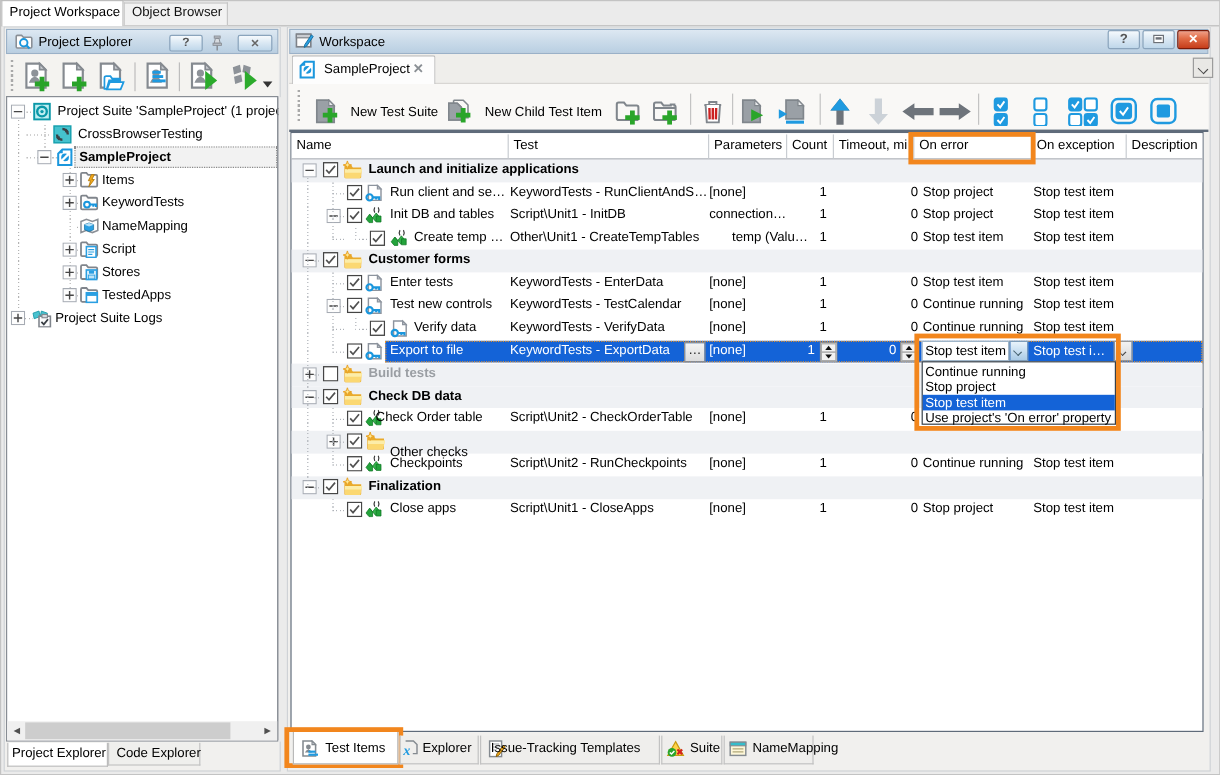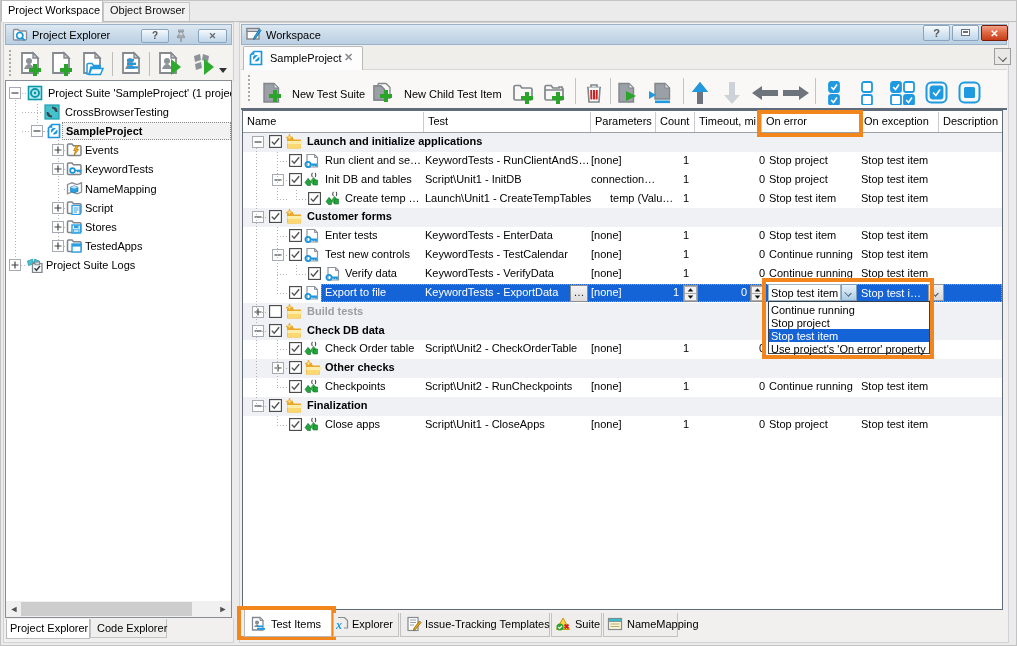--- a/index.html
+++ b/index.html
@@ -121,21 +121,21 @@
     </svg></div>
 <div class="txt" style="left:66px;top:125px;font-weight:bold">SampleProject</div>
 <div style="position:absolute;left:52px;top:144px"><svg width="12" height="12" viewBox="0 0 12 12" style="">
       <rect x="0.5" y="0.5" width="11" height="11" fill="#fdfdfd" stroke="#a6abb3" stroke-width="1"></rect>
       <path d="M2.5 6 L9.5 6 M6 2.5 L6 9.5" stroke="#454545" stroke-width="1.2"></path>
     </svg></div>
 <div class="abs" style="left:66px;top:142px"><svg width="17" height="15" viewBox="0 0 17 15" style="">
       <path d="M1.5 3 Q1.5 2 2.5 2 L6 2 L7.5 3.8 L14 3.8 Q15 3.8 15 4.8 L15 12.5 Q15 13.5 14 13.5 L2.5 13.5 Q1.5 13.5 1.5 12.5 Z" fill="#fdfdfd" stroke="#80858c" stroke-width="1.5"></path>
       <path d="M10.2 3.5 L7.6 8.6 L9.4 8.6 L8 13.6 L12.6 7.6 L10.6 7.6 L12.6 3.5 Z" fill="#f0a81c" stroke="#b27708" stroke-width="0.7"></path>
     </svg></div>
-<div class="txt" style="left:85px;top:144px">Events</div>
+<div class="txt" style="left:85px;top:144px">Items</div>
 <div style="position:absolute;left:52px;top:163px"><svg width="12" height="12" viewBox="0 0 12 12" style="">
       <rect x="0.5" y="0.5" width="11" height="11" fill="#fdfdfd" stroke="#a6abb3" stroke-width="1"></rect>
       <path d="M2.5 6 L9.5 6 M6 2.5 L6 9.5" stroke="#454545" stroke-width="1.2"></path>
     </svg></div>
 <div class="abs" style="left:66px;top:161px"><svg width="17" height="15" viewBox="0 0 17 15" style="">
       <path d="M1.5 3 Q1.5 2 2.5 2 L6 2 L7.5 3.8 L14 3.8 Q15 3.8 15 4.8 L15 12.5 Q15 13.5 14 13.5 L2.5 13.5 Q1.5 13.5 1.5 12.5 Z" fill="#fdfdfd" stroke="#80858c" stroke-width="1.5"></path>
       <circle cx="6.5" cy="9.5" r="2.4" fill="none" stroke="#1a96dd" stroke-width="1.7"></circle>
       <path d="M8.8 9.5 L14 9.5 L14 11.6 M11.8 9.5 L11.8 11.2" stroke="#1a96dd" stroke-width="1.7" fill="none"></path>
     </svg></div>
 <div class="txt" style="left:85px;top:163px">KeywordTests</div>
@@ -381,21 +381,21 @@
       <rect x="0.6" y="0.6" width="11.8" height="11.8" fill="#fff" stroke="#444" stroke-width="1.1"></rect>
       <path d="M2.8 6.6 L5.2 9.2 L10.2 3.2" fill="none" stroke="#515151" stroke-width="1.4"></path>
     </svg></div>
 <div class="abs" style="left:325px;top:191px"><svg width="16" height="16" viewBox="0 0 16 16" style="">
       <path d="M8.3 0.8 Q7.1 3 8.3 5.2 M11.2 0.8 Q12.4 3 11.2 5.2" fill="none" stroke="#3c3c3c" stroke-width="1"></path>
       <path d="M1 10.5 L4 6.5 L6.5 9.5 L6.5 13.5 L3.5 13.5 Z" fill="#23a33b" stroke="#0d7322" stroke-width="0.6"></path>
       <path d="M4 6.5 L6.5 9.5 L9.5 5.5 L12 8.5 L9 12.5 L6.5 9.5" fill="#37b44e" stroke="#0d7322" stroke-width="0.6"></path>
       <path d="M9.5 8 L13.5 8 L13.5 13 L9.5 13 Z" fill="#23a33b" stroke="#0d7322" stroke-width="0.6"></path>
     </svg></div>
 <div class="txt" style="left:345px;top:192px;color:#000">Create temp …</div>
-<div class="txt" style="left:425px;top:192px;color:#000">Launch\Unit1 - CreateTempTables</div>
+<div class="txt" style="left:425px;top:192px;color:#000">Other\Unit1 - CreateTempTables</div>
 <div class="txt" style="left:610px;top:192px;color:#000">temp (Valu…</div>
 <div class="txt" style="left:689px;top:192px;color:#000;transform:translateX(-100%)">1</div>
 <div class="txt" style="left:765px;top:192px;color:#000;transform:translateX(-100%)">0</div>
 <div class="txt" style="left:769px;top:192px;color:#000">Stop test item</div>
 <div class="txt" style="left:861px;top:192px;color:#000">Stop test item</div>
 <div class="abs" style="left:243px;top:208px;width:759px;height:19px;background:#eff1f4"></div>
 <div style="position:absolute;left:252px;top:211px"><svg width="12" height="12" viewBox="0 0 12 12" style="">
       <rect x="0.5" y="0.5" width="11" height="11" fill="#fdfdfd" stroke="#a6abb3" stroke-width="1"></rect>
       <path d="M2.5 6 L9.5 6" stroke="#454545" stroke-width="1.2"></path>
     </svg></div>
@@ -515,21 +515,21 @@
 <div style="position:absolute;left:289px;top:342px"><svg width="13" height="13" viewBox="0 0 13 13" style="">
       <rect x="0.6" y="0.6" width="11.8" height="11.8" fill="#fff" stroke="#444" stroke-width="1.1"></rect>
       <path d="M2.8 6.6 L5.2 9.2 L10.2 3.2" fill="none" stroke="#515151" stroke-width="1.4"></path>
     </svg></div>
 <div class="abs" style="left:304px;top:341px"><svg width="16" height="16" viewBox="0 0 16 16" style="">
       <path d="M8.3 0.8 Q7.1 3 8.3 5.2 M11.2 0.8 Q12.4 3 11.2 5.2" fill="none" stroke="#3c3c3c" stroke-width="1"></path>
       <path d="M1 10.5 L4 6.5 L6.5 9.5 L6.5 13.5 L3.5 13.5 Z" fill="#23a33b" stroke="#0d7322" stroke-width="0.6"></path>
       <path d="M4 6.5 L6.5 9.5 L9.5 5.5 L12 8.5 L9 12.5 L6.5 9.5" fill="#37b44e" stroke="#0d7322" stroke-width="0.6"></path>
       <path d="M9.5 8 L13.5 8 L13.5 13 L9.5 13 Z" fill="#23a33b" stroke="#0d7322" stroke-width="0.6"></path>
     </svg></div>
-<div class="txt" style="left:325px;top:342px;color:#000">Check Order table</div>
+<div class="txt" style="left:313px;top:342px;color:#000">Check Order table</div>
 <div class="txt" style="left:425px;top:342px;color:#000">Script\Unit2 - CheckOrderTable</div>
 <div class="txt" style="left:591px;top:342px;color:#000">[none]</div>
 <div class="txt" style="left:689px;top:342px;color:#000;transform:translateX(-100%)">1</div>
 <div class="txt" style="left:765px;top:342px;color:#000;transform:translateX(-100%)">0</div>
 <div class="txt" style="left:769px;top:342px;color:#000"></div>
 <div class="txt" style="left:861px;top:342px;color:#000"></div>
 <div class="abs" style="left:243px;top:359px;width:759px;height:19px;background:#eff1f4"></div>
 <div style="position:absolute;left:272px;top:362px"><svg width="12" height="12" viewBox="0 0 12 12" style="">
       <rect x="0.5" y="0.5" width="11" height="11" fill="#fdfdfd" stroke="#a6abb3" stroke-width="1"></rect>
       <path d="M2.5 6 L9.5 6 M6 2.5 L6 9.5" stroke="#454545" stroke-width="1.2"></path>
@@ -537,21 +537,21 @@
 <div style="position:absolute;left:289px;top:361px"><svg width="13" height="13" viewBox="0 0 13 13" style="">
       <rect x="0.6" y="0.6" width="11.8" height="11.8" fill="#fff" stroke="#444" stroke-width="1.1"></rect>
       <path d="M2.8 6.6 L5.2 9.2 L10.2 3.2" fill="none" stroke="#515151" stroke-width="1.4"></path>
     </svg></div>
 <div class="abs" style="left:304px;top:360px"><svg width="18" height="16" viewBox="0 0 18 16" style="">
       <path d="M2 5 L2 13.5 Q2 14.5 3 14.5 L15 14.5 Q16 14.5 16 13.5 L16 5.5 L9 5.5 L7.5 3.5 L3 3.5 Q2 3.5 2 5Z" fill="#e9aa2b"></path>
       <path d="M2.5 7 L16.8 7 L15.5 13.8 Q15.3 14.5 14.5 14.5 L3 14.5 Q2.4 14.4 2.5 13.6 Z" fill="#fbd872"></path>
       <path d="M2.5 7 L16.8 7 L16.2 10 L2.5 10 Z" fill="#fceda9"></path>
       <path d="M4.5 0 L5.3 2.7 L8 3.5 L5.3 4.3 L4.5 7 L3.7 4.3 L1 3.5 L3.7 2.7 Z" fill="#ffe993" stroke="#e8a020" stroke-width="0.8"></path>
     </svg></div>
-<div class="txt" style="left:325px;top:361px;font-weight:bold;color:#000">Other checks</div>
+<div class="txt" style="left:325px;top:371px;font-weight:normal;color:#000">Other checks</div>
 <div style="position:absolute;left:289px;top:380px"><svg width="13" height="13" viewBox="0 0 13 13" style="">
       <rect x="0.6" y="0.6" width="11.8" height="11.8" fill="#fff" stroke="#444" stroke-width="1.1"></rect>
       <path d="M2.8 6.6 L5.2 9.2 L10.2 3.2" fill="none" stroke="#515151" stroke-width="1.4"></path>
     </svg></div>
 <div class="abs" style="left:304px;top:379px"><svg width="16" height="16" viewBox="0 0 16 16" style="">
       <path d="M8.3 0.8 Q7.1 3 8.3 5.2 M11.2 0.8 Q12.4 3 11.2 5.2" fill="none" stroke="#3c3c3c" stroke-width="1"></path>
       <path d="M1 10.5 L4 6.5 L6.5 9.5 L6.5 13.5 L3.5 13.5 Z" fill="#23a33b" stroke="#0d7322" stroke-width="0.6"></path>
       <path d="M4 6.5 L6.5 9.5 L9.5 5.5 L12 8.5 L9 12.5 L6.5 9.5" fill="#37b44e" stroke="#0d7322" stroke-width="0.6"></path>
       <path d="M9.5 8 L13.5 8 L13.5 13 L9.5 13 Z" fill="#23a33b" stroke="#0d7322" stroke-width="0.6"></path>
     </svg></div>
@@ -664,21 +664,21 @@
       <path d="M4 1.5 L10.5 1.5 L13.5 4.5 L13.5 12 L10 12" fill="none" stroke="#848a90" stroke-width="1.2"></path>
       <text x="2" y="13" font-size="12" font-style="italic" font-weight="bold" fill="#1f9ae0" font-family="Liberation Serif">x</text>
     </svg></div>
 <div class="txt" style="left:352px;top:618px">Explorer</div>
 <div class="abs" style="left:400px;top:613px;width:150px;height:24px;background:#efeeec;border:1px solid #c2c2c2;border-top:none"></div>
 <div class="abs" style="left:406px;top:616px"><svg width="16" height="16" viewBox="0 0 16 16" style="">
       <rect x="2" y="1.5" width="10" height="13" fill="#fff" stroke="#848a90" stroke-width="1.2"></rect>
       <path d="M4 4 L10 4 M4 6.5 L10 6.5 M4 9 L8 9" stroke="#9aa0a6" stroke-width="1"></path>
       <path d="M13.5 5 L15 6.5 L9.5 13.5 L7.5 14.5 L8 12.3 Z" fill="#f0a81c" stroke="#8a6008" stroke-width="0.8"></path>
     </svg></div>
-<div class="txt" style="left:425px;top:618px">Issue-Tracking Templates</div>
+<div class="txt" style="left:409px;top:618px">Issue-Tracking Templates</div>
 <div class="abs" style="left:551px;top:613px;width:51px;height:24px;background:#efeeec;border:1px solid #c2c2c2;border-top:none"></div>
 <div class="abs" style="left:555px;top:616px"><svg width="16" height="16" viewBox="0 0 16 16" style="">
       <path d="M8 2 L14.5 13.5 L1.5 13.5 Z" fill="#ffd24a" stroke="#c89a10" stroke-width="1"></path>
       <circle cx="5" cy="11" r="3.6" fill="#2aa52a"></circle>
       <path d="M3.2 11 L4.6 12.4 L7 9.8" stroke="#fff" stroke-width="1.2" fill="none"></path>
       <path d="M9.5 8.5 L13.5 12.5 M13.5 8.5 L9.5 12.5" stroke="#d42020" stroke-width="1.8"></path>
     </svg></div>
 <div class="txt" style="left:575px;top:618px">Suite</div>
 <div class="abs" style="left:603px;top:613px;width:75px;height:24px;background:#efeeec;border:1px solid #c2c2c2;border-top:none"></div>
 <div class="abs" style="left:607px;top:616px"><svg width="16" height="16" viewBox="0 0 16 16" style="">

